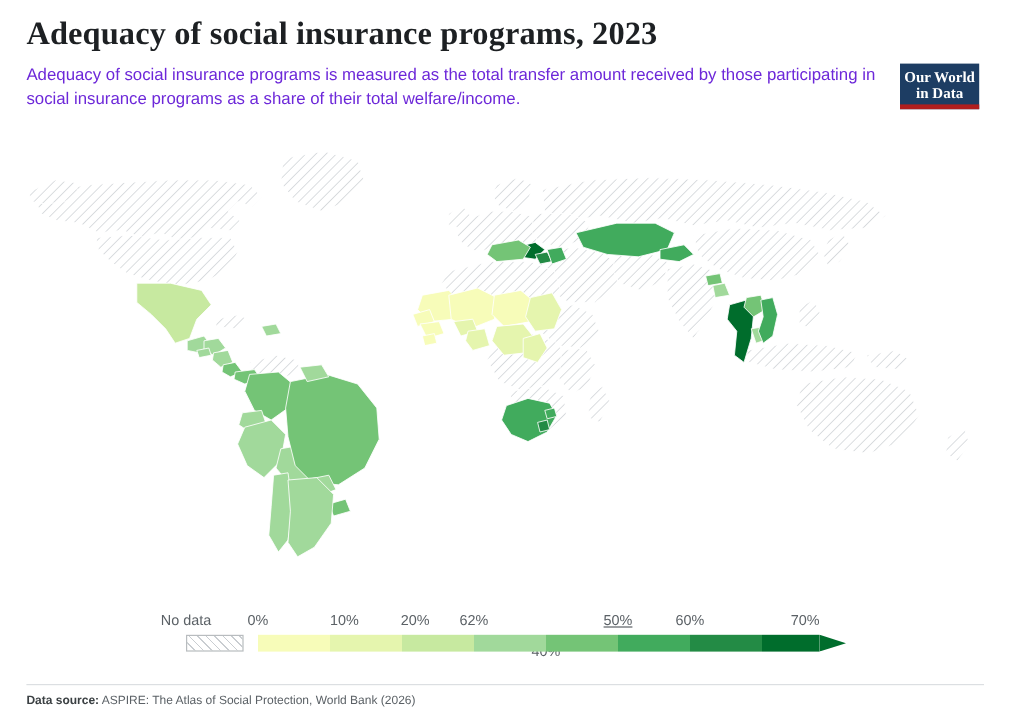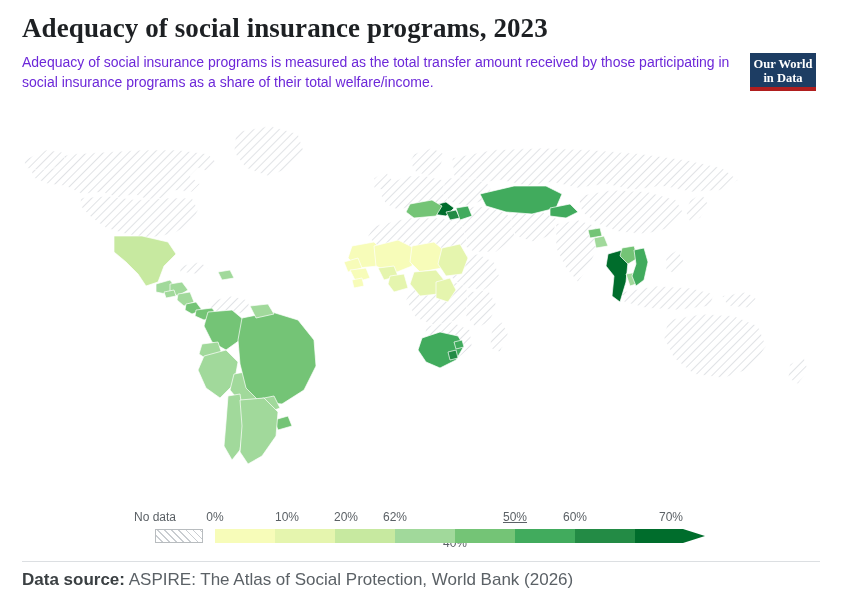--- a/index.html
+++ b/index.html
@@ -130,21 +130,21 @@
   }
 
   
   .footer {
     position: absolute;
     left: 22px;
     right: 22px;
     bottom: 10px;
     border-top: 1px solid #dcdfe2;
     padding-top: 8px;
-    font-size: 17px;
+    font-size: 10px;
     color: #5b6166;
     display: flex;
     justify-content: space-between;
     align-items: baseline;
   }
   .footer .src-label {
     font-weight: 700;
     color: #3b4043;
   }
 </style>

